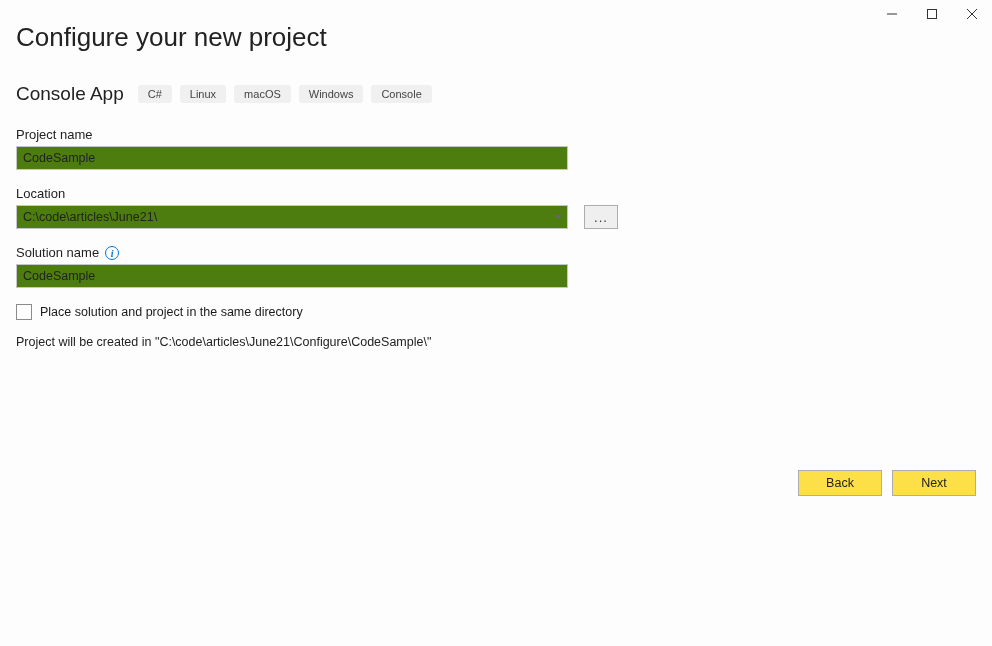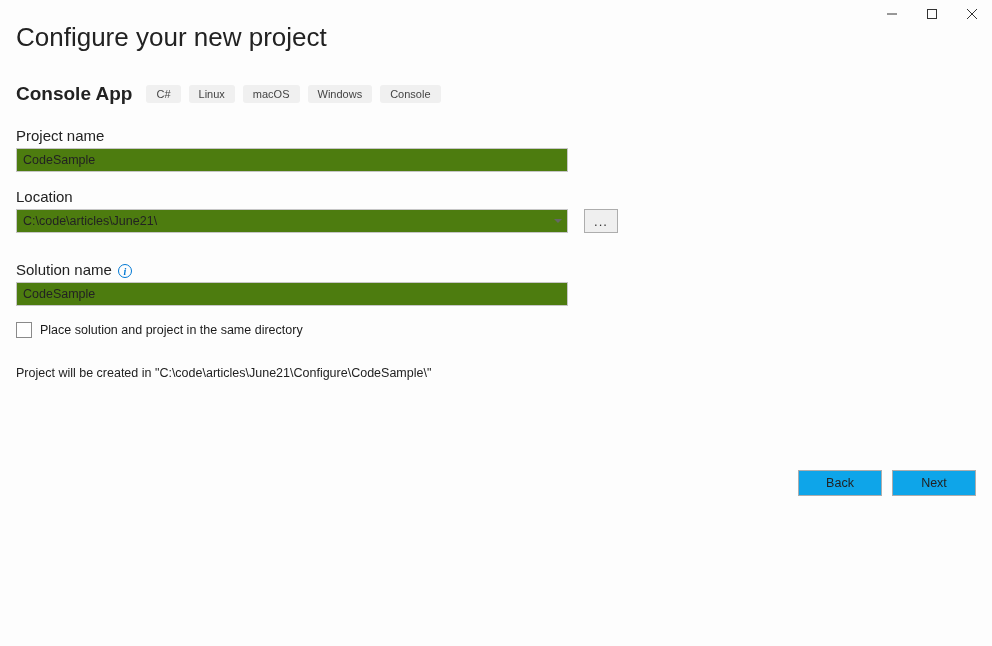--- a/index.html
+++ b/index.html
@@ -42,37 +42,36 @@
     color: #222;
   }
   .template-row {
     display: flex;
     align-items: center;
     gap: 14px;
     margin-bottom: 22px;
   }
   .template-name {
     font-size: 19px;
-    font-weight: 700;
+    font-weight: 400;
     color: #222;
   }
   .tags { display: flex; gap: 8px; }
   .tag {
     background: #f0f0f0;
     color: #444;
     font-size: 11px;
     padding: 3px 10px;
     border-radius: 3px;
   }
   .field-label {
     display: block;
-    font-size: 15px;
+    font-size: 13px;
     color: #222;
     margin-bottom: 4px;
-    margin-top: 12px;
   }
   .field-row {
     display: flex;
     align-items: center;
     gap: 16px;
     margin-bottom: 16px;
   }
   .text-input, .combo {
     width: 552px;
     height: 24px;
@@ -127,21 +126,21 @@
     font-style: italic;
     font-weight: bold;
     color: #0078d4;
     font-family: Georgia, serif;
   }
   .checkbox-row {
     display: flex;
     align-items: center;
     gap: 8px;
     margin-top: 4px;
-    margin-bottom: 28px;
+    margin-bottom: 15px;
   }
   .checkbox {
     width: 16px; height: 16px;
     border: 1px solid #8a8a8a;
     background: #fff;
     cursor: pointer;
   }
   .checkbox-label { font-size: 12.5px; }
   .path-text {
     font-size: 12.5px;
@@ -151,21 +150,21 @@
     position: absolute;
     right: 16px;
     bottom: 8px;
     display: flex;
     gap: 10px;
   }
   .footer-btn {
     width: 84px;
     height: 26px;
     border: 1px solid #adadad;
-    background: #0ea5e9;
+    background: #fde047;
     font-family: inherit;
     font-size: 12.5px;
     color: #222;
     cursor: pointer;
   }
 </style>
 </head>
 <body>
 
 <div class="window">

